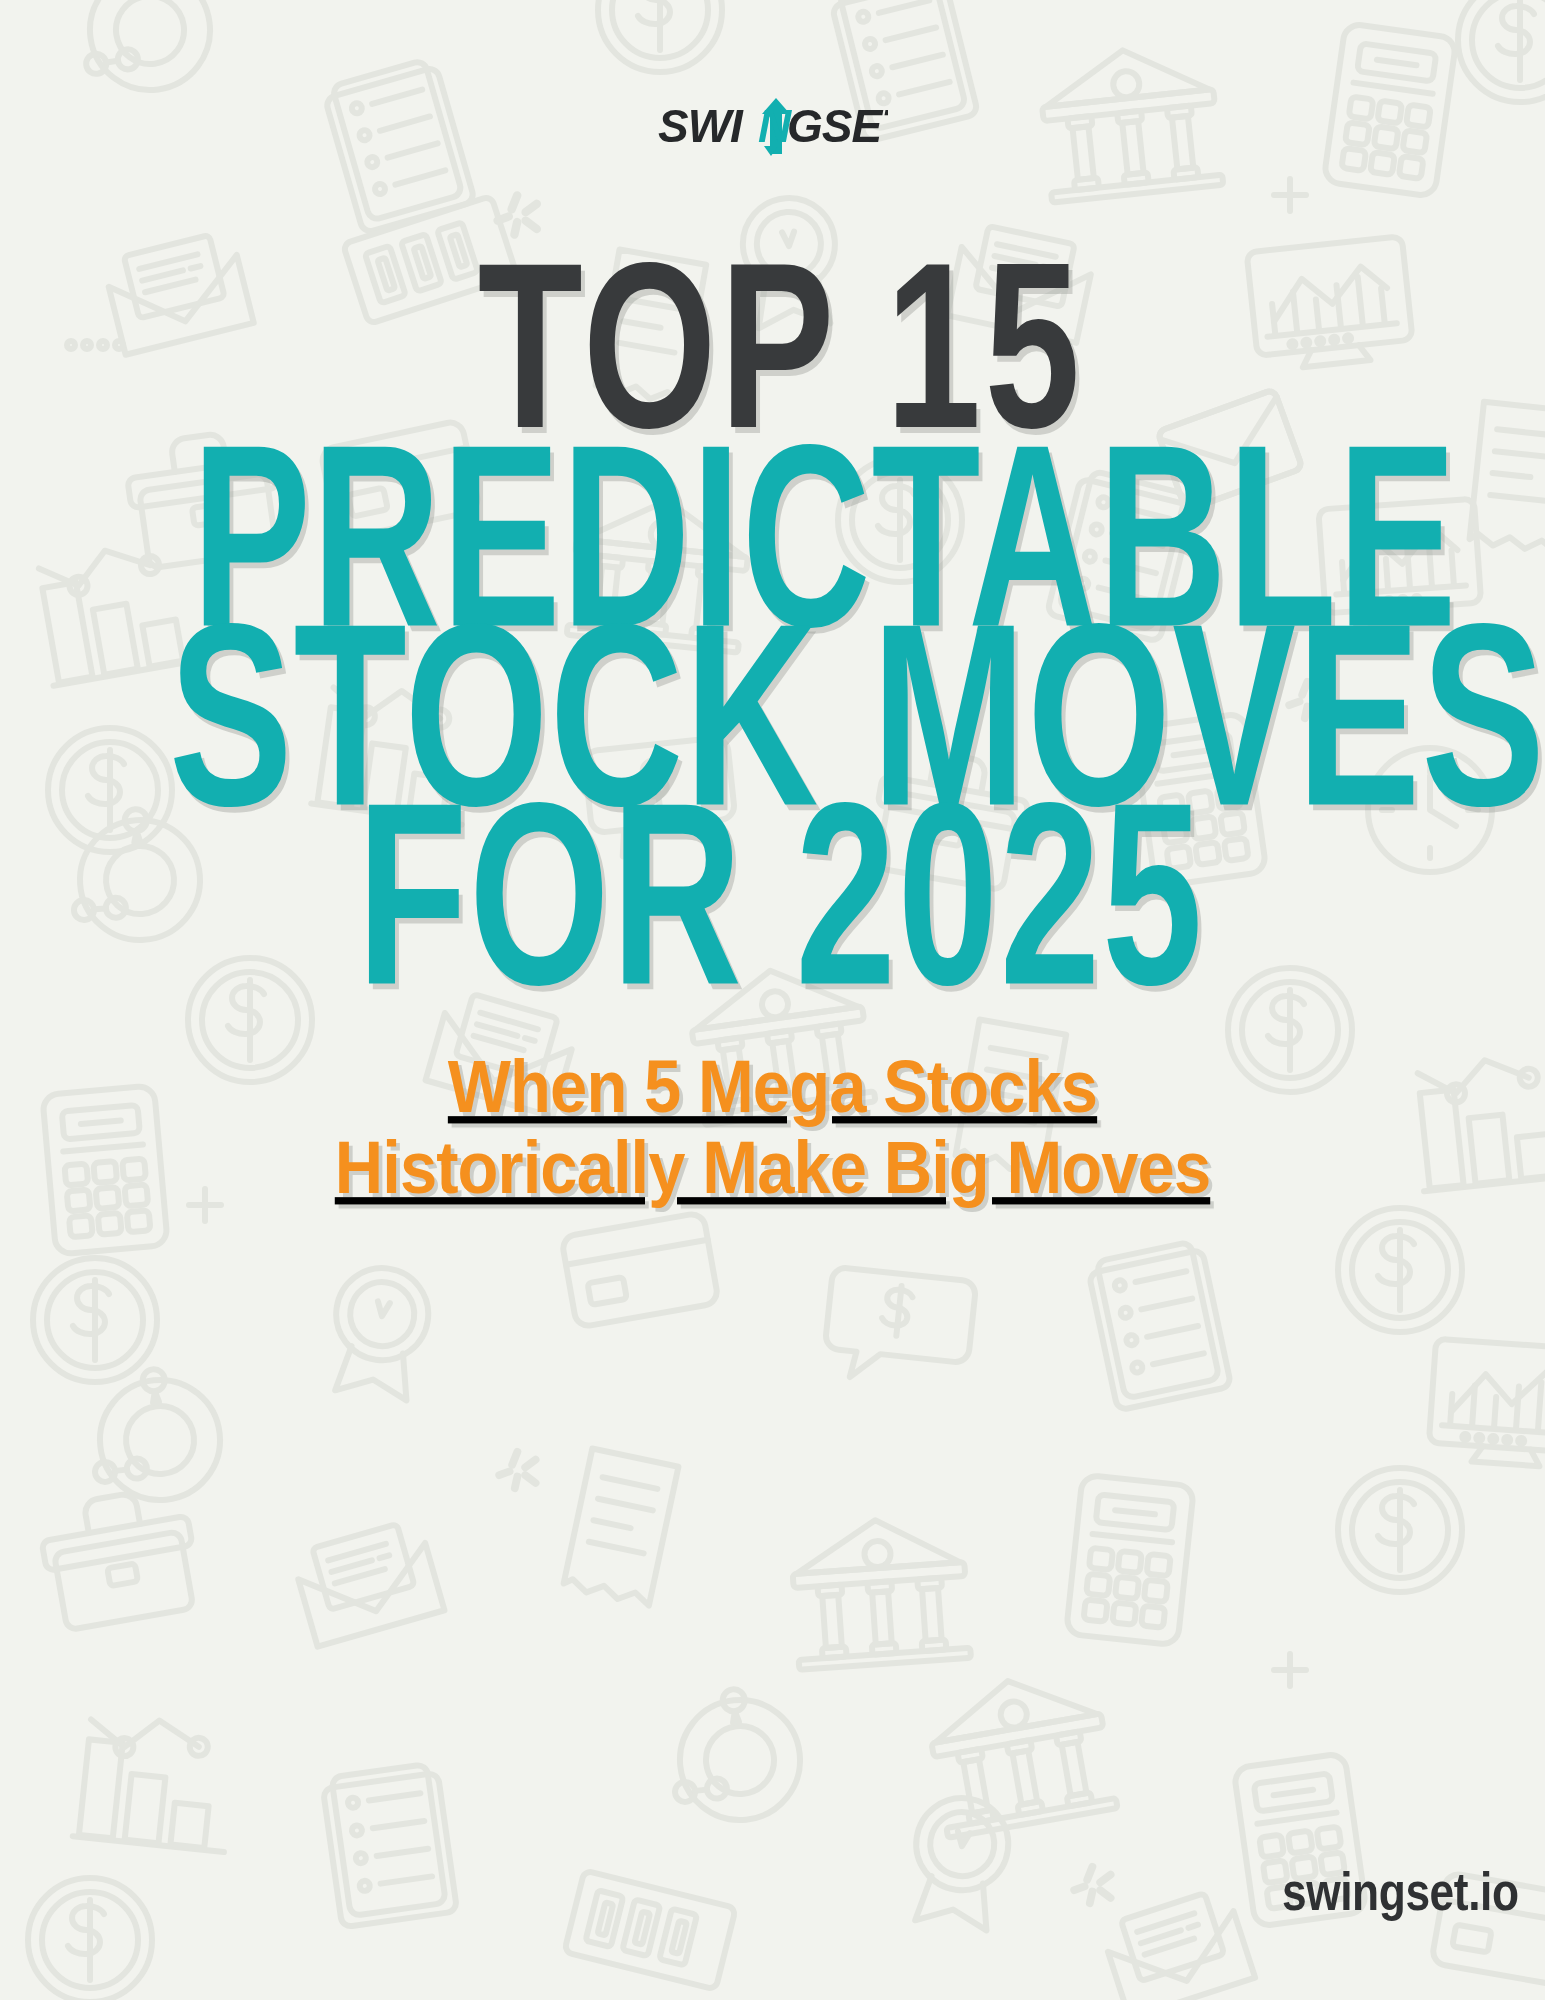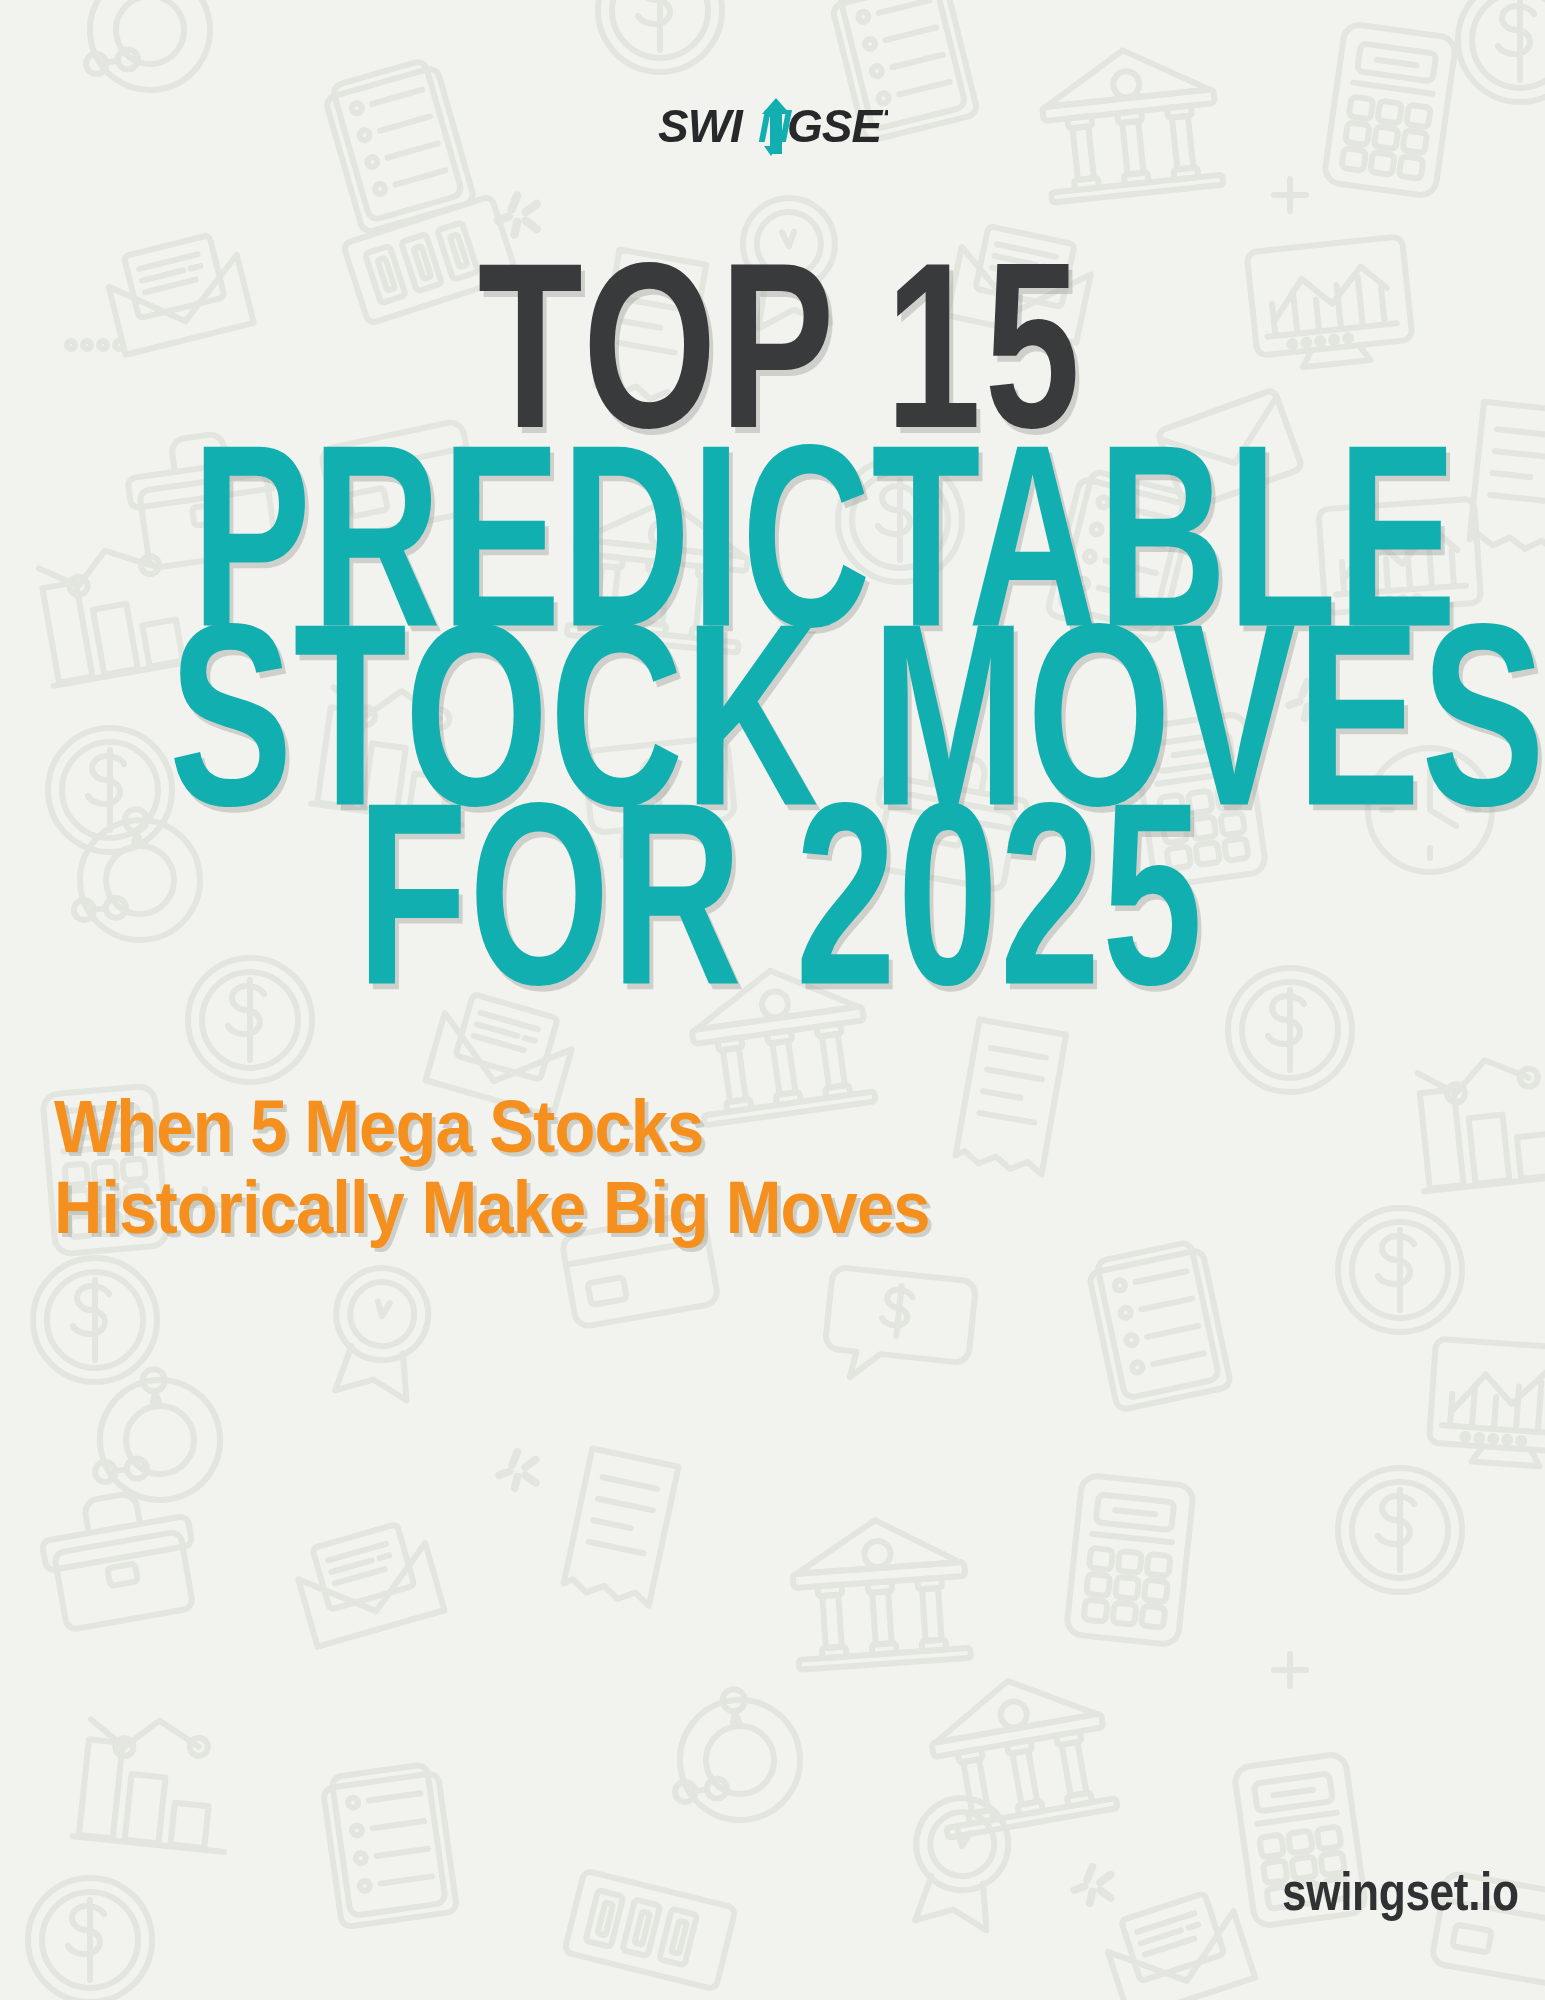--- a/index.html
+++ b/index.html
@@ -93,24 +93,25 @@
 
   .line-for2025 {
     font-size:232px;
     transform:scaleX(0.78) scaleY(1.12);
     letter-spacing:2px;
     margin-top:-30px;
   }
 
   
   .subtitle {
-    margin-top:88px;
+    margin-top:48px;
     width:100%;
-    text-align:left;
+    text-align:center;
     user-select:none;
+    text-decoration:underline;
   }
   .sub-line {
     display:block;
     white-space:nowrap;
     color:#F5901E;
     font-family:"Liberation Sans Narrow","Liberation Sans",sans-serif;
     font-weight:bold;
     font-size:72px;
     line-height:1.12;
     letter-spacing:-1px;

